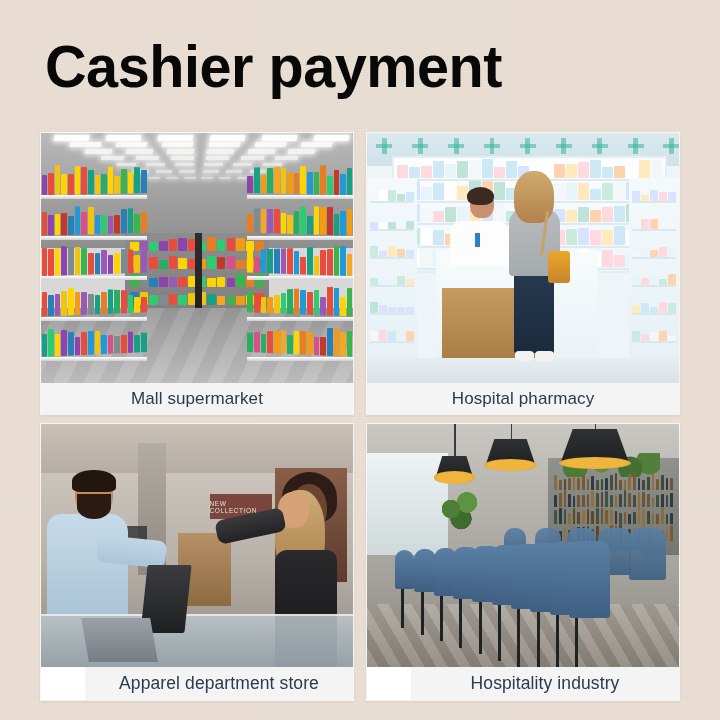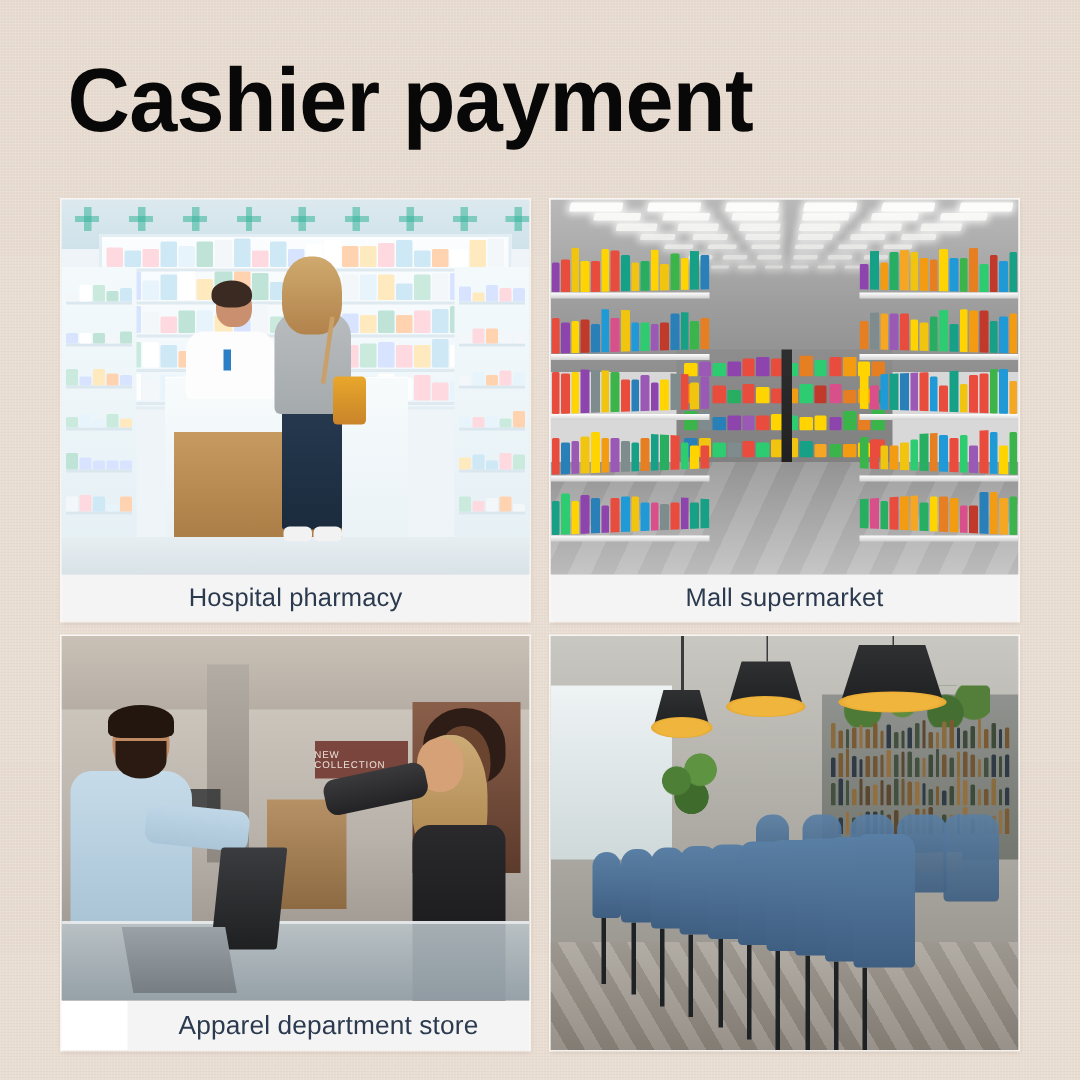--- a/index.html
+++ b/index.html
@@ -194,276 +194,20 @@
                radial-gradient(circle at 50% 72%, #3f6c2d 0 26%, transparent 27%);}
 </style>
 </head>
 <body>
 
 <div class="grain"></div>
 
 <div class="page-title">Cashier payment</div>
 
 <div class="grid">
-
-  <div class="card r1">
-    <div class="photo">
-      <div class="ph">
-        <div class="topband"></div>
-        <div class="backshelf">
-          <div class="brow">
-              <i style="background: rgb(255, 217, 224); height: 64.9861%;"></i>
-              <i style="background: rgb(207, 232, 246); height: 58.5768%;"></i>
-              <i style="background: rgb(255, 217, 224); height: 61.5656%;"></i>
-              <i style="background: rgb(207, 232, 246); height: 87.8414%;"></i>
-              <i style="background: rgb(232, 244, 251); height: 69.6265%;"></i>
-              <i style="background: rgb(191, 227, 214); height: 87.4765%;"></i>
-              <i style="background: rgb(243, 247, 250); height: 90.2801%;"></i>
-              <i style="background: rgb(207, 232, 246); height: 95.2596%;"></i>
-              <i style="background: rgb(255, 217, 224); height: 57.9707%;"></i>
-              <i style="background: rgb(207, 232, 246); height: 87.3021%;"></i>
-              <i style="background: rgb(216, 228, 255); height: 60.4761%;"></i>
-              <i style="background: rgb(255, 255, 255); height: 78.0482%;"></i>
-              <i style="background: rgb(255, 255, 255); height: 93.9074%;"></i>
-              <i style="background: rgb(255, 210, 176); height: 70.2758%;"></i>
-              <i style="background: rgb(255, 233, 191); height: 72.7091%;"></i>
-              <i style="background: rgb(255, 217, 224); height: 80.0961%;"></i>
-              <i style="background: rgb(207, 232, 246); height: 94.659%;"></i>
-              <i style="background: rgb(207, 232, 246); height: 56.9533%;"></i>
-              <i style="background: rgb(255, 210, 176); height: 60.8681%;"></i>
-              <i style="background: rgb(255, 255, 255); height: 58.6254%;"></i>
-              <i style="background: rgb(255, 233, 191); height: 90.7809%;"></i>
-              <i style="background: rgb(243, 247, 250); height: 96.2234%;"></i>
-            </div>
-          <div class="brow">
-              <i style="background: rgb(216, 228, 255); height: 67.1752%;"></i>
-              <i style="background: rgb(216, 228, 255); height: 99.1917%;"></i>
-              <i style="background: rgb(232, 244, 251); height: 66.162%;"></i>
-              <i style="background: rgb(207, 232, 246); height: 90.3083%;"></i>
-              <i style="background: rgb(255, 255, 255); height: 97.186%;"></i>
-              <i style="background: rgb(255, 233, 191); height: 75.684%;"></i>
-              <i style="background: rgb(191, 227, 214); height: 98.0247%;"></i>
-              <i style="background: rgb(255, 210, 176); height: 99.7635%;"></i>
-              <i style="background: rgb(191, 227, 214); height: 94.7894%;"></i>
-              <i style="background: rgb(207, 232, 246); height: 60.3245%;"></i>
-              <i style="background: rgb(243, 247, 250); height: 76.9244%;"></i>
-              <i style="background: rgb(243, 247, 250); height: 93.478%;"></i>
-              <i style="background: rgb(232, 244, 251); height: 82.2076%;"></i>
-              <i style="background: rgb(243, 247, 250); height: 88.6686%;"></i>
-              <i style="background: rgb(232, 244, 251); height: 86.75%;"></i>
-              <i style="background: rgb(255, 233, 191); height: 88.674%;"></i>
-              <i style="background: rgb(207, 232, 246); height: 59.9961%;"></i>
-              <i style="background: rgb(201, 234, 221); height: 89.6053%;"></i>
-              <i style="background: rgb(243, 247, 250); height: 94.7238%;"></i>
-              <i style="background: rgb(216, 228, 255); height: 95.907%;"></i>
-              <i style="background: rgb(207, 232, 246); height: 72.044%;"></i>
-              <i style="background: rgb(255, 255, 255); height: 70.3569%;"></i>
-            </div>
-          <div class="brow">
-              <i style="background: rgb(191, 227, 214); height: 76.4012%;"></i>
-              <i style="background: rgb(216, 228, 255); height: 94.066%;"></i>
-              <i style="background: rgb(243, 247, 250); height: 75.5733%;"></i>
-              <i style="background: rgb(255, 217, 224); height: 61.4788%;"></i>
-              <i style="background: rgb(191, 227, 214); height: 80.6713%;"></i>
-              <i style="background: rgb(232, 244, 251); height: 80.3731%;"></i>
-              <i style="background: rgb(255, 233, 191); height: 66.1397%;"></i>
-              <i style="background: rgb(216, 228, 255); height: 91.86%;"></i>
-              <i style="background: rgb(243, 247, 250); height: 99.7562%;"></i>
-              <i style="background: rgb(201, 234, 221); height: 60.3839%;"></i>
-              <i style="background: rgb(255, 210, 176); height: 97.6319%;"></i>
-              <i style="background: rgb(243, 247, 250); height: 58.7226%;"></i>
-              <i style="background: rgb(216, 228, 255); height: 59.2114%;"></i>
-              <i style="background: rgb(216, 228, 255); height: 67.9873%;"></i>
-              <i style="background: rgb(255, 233, 191); height: 62.2724%;"></i>
-              <i style="background: rgb(191, 227, 214); height: 77.6223%;"></i>
-              <i style="background: rgb(255, 210, 176); height: 62.9259%;"></i>
-              <i style="background: rgb(255, 217, 224); height: 80.4055%;"></i>
-              <i style="background: rgb(207, 232, 246); height: 85.6165%;"></i>
-              <i style="background: rgb(191, 227, 214); height: 97.4479%;"></i>
-              <i style="background: rgb(243, 247, 250); height: 83.1219%;"></i>
-              <i style="background: rgb(216, 228, 255); height: 98.1941%;"></i>
-            </div>
-          <div class="brow">
-              <i style="background: rgb(255, 210, 176); height: 96.5532%;"></i>
-              <i style="background: rgb(201, 234, 221); height: 85.4217%;"></i>
-              <i style="background: rgb(255, 255, 255); height: 85.3549%;"></i>
-              <i style="background: rgb(207, 232, 246); height: 75.2419%;"></i>
-              <i style="background: rgb(255, 210, 176); height: 57.3048%;"></i>
-              <i style="background: rgb(255, 233, 191); height: 62.0992%;"></i>
-              <i style="background: rgb(255, 233, 191); height: 93.5139%;"></i>
-              <i style="background: rgb(216, 228, 255); height: 58.7712%;"></i>
-              <i style="background: rgb(216, 228, 255); height: 88.4267%;"></i>
-              <i style="background: rgb(232, 244, 251); height: 76.3692%;"></i>
-              <i style="background: rgb(255, 210, 176); height: 59.821%;"></i>
-              <i style="background: rgb(216, 228, 255); height: 89.3376%;"></i>
-              <i style="background: rgb(255, 217, 224); height: 83.8079%;"></i>
-              <i style="background: rgb(255, 217, 224); height: 75.4541%;"></i>
-              <i style="background: rgb(201, 234, 221); height: 79.8318%;"></i>
-              <i style="background: rgb(216, 228, 255); height: 85.8299%;"></i>
-              <i style="background: rgb(255, 217, 224); height: 75.6705%;"></i>
-              <i style="background: rgb(255, 233, 191); height: 74.9093%;"></i>
-              <i style="background: rgb(207, 232, 246); height: 97.4352%;"></i>
-              <i style="background: rgb(255, 255, 255); height: 75.4703%;"></i>
-              <i style="background: rgb(232, 244, 251); height: 89.5702%;"></i>
-              <i style="background: rgb(255, 217, 224); height: 88.6238%;"></i>
-            </div>
-          <div class="brow">
-              <i style="background: rgb(201, 234, 221); height: 89.8534%;"></i>
-              <i style="background: rgb(255, 255, 255); height: 93.8144%;"></i>
-              <i style="background: rgb(243, 247, 250); height: 74.3958%;"></i>
-              <i style="background: rgb(232, 244, 251); height: 88.8198%;"></i>
-              <i style="background: rgb(191, 227, 214); height: 57.642%;"></i>
-              <i style="background: rgb(207, 232, 246); height: 69.7512%;"></i>
-              <i style="background: rgb(232, 244, 251); height: 87.3696%;"></i>
-              <i style="background: rgb(216, 228, 255); height: 86.0529%;"></i>
-              <i style="background: rgb(255, 217, 224); height: 89.6898%;"></i>
-              <i style="background: rgb(207, 232, 246); height: 55.5027%;"></i>
-              <i style="background: rgb(232, 244, 251); height: 59.0471%;"></i>
-              <i style="background: rgb(216, 228, 255); height: 59.2118%;"></i>
-              <i style="background: rgb(243, 247, 250); height: 98.2191%;"></i>
-              <i style="background: rgb(232, 244, 251); height: 81.6246%;"></i>
-              <i style="background: rgb(207, 232, 246); height: 83.3171%;"></i>
-              <i style="background: rgb(255, 255, 255); height: 95.5189%;"></i>
-              <i style="background: rgb(255, 255, 255); height: 78.7855%;"></i>
-              <i style="background: rgb(255, 217, 224); height: 87.0058%;"></i>
-              <i style="background: rgb(255, 217, 224); height: 62.402%;"></i>
-              <i style="background: rgb(232, 244, 251); height: 65.5297%;"></i>
-              <i style="background: rgb(255, 233, 191); height: 85.2778%;"></i>
-              <i style="background: rgb(207, 232, 246); height: 58.8684%;"></i>
-            </div>
-        </div>
-        <div class="sideshelf l">
-            <div class="srow">
-              <i style="background: rgb(243, 247, 250); height: 52.0636%;"></i>
-              <i style="background: rgb(255, 255, 255); height: 92.3701%;"></i>
-              <i style="background: rgb(201, 234, 221); height: 99.9091%;"></i>
-              <i style="background: rgb(191, 227, 214); height: 64.1868%;"></i>
-              <i style="background: rgb(207, 232, 246); height: 78.4131%;"></i>
-            </div>
-            <div class="srow">
-              <i style="background: rgb(216, 228, 255); height: 61.7237%;"></i>
-              <i style="background: rgb(255, 255, 255); height: 64.7359%;"></i>
-              <i style="background: rgb(191, 227, 214); height: 58.4375%;"></i>
-              <i style="background: rgb(243, 247, 250); height: 56.4086%;"></i>
-              <i style="background: rgb(191, 227, 214); height: 70.3777%;"></i>
-            </div>
-            <div class="srow">
-              <i style="background: rgb(201, 234, 221); height: 99.1101%;"></i>
-              <i style="background: rgb(216, 228, 255); height: 50.6306%;"></i>
-              <i style="background: rgb(255, 233, 191); height: 97.7786%;"></i>
-              <i style="background: rgb(255, 210, 176); height: 67.0975%;"></i>
-              <i style="background: rgb(216, 228, 255); height: 61.0562%;"></i>
-            </div>
-            <div class="srow">
-              <i style="background: rgb(201, 234, 221); height: 63.6055%;"></i>
-              <i style="background: rgb(232, 244, 251); height: 79.0664%;"></i>
-              <i style="background: rgb(232, 244, 251); height: 54.3523%;"></i>
-              <i style="background: rgb(201, 234, 221); height: 84.525%;"></i>
-              <i style="background: rgb(255, 233, 191); height: 51.6834%;"></i>
-            </div>
-            <div class="srow">
-              <i style="background: rgb(191, 227, 214); height: 97.1854%;"></i>
-              <i style="background: rgb(216, 228, 255); height: 77.2038%;"></i>
-              <i style="background: rgb(216, 228, 255); height: 51.6152%;"></i>
-              <i style="background: rgb(216, 228, 255); height: 56.2221%;"></i>
-              <i style="background: rgb(216, 228, 255); height: 58.3085%;"></i>
-            </div>
-            <div class="srow">
-              <i style="background: rgb(243, 247, 250); height: 95.5285%;"></i>
-              <i style="background: rgb(255, 217, 224); height: 98.1293%;"></i>
-              <i style="background: rgb(207, 232, 246); height: 94.5057%;"></i>
-              <i style="background: rgb(232, 244, 251); height: 50.09%;"></i>
-              <i style="background: rgb(255, 210, 176); height: 89.5735%;"></i>
-            </div>
-            <div class="srow">
-              <i style="background: rgb(216, 228, 255); height: 52.4623%;"></i>
-              <i style="background: rgb(207, 232, 246); height: 81.9663%;"></i>
-              <i style="background: rgb(255, 233, 191); height: 97.2214%;"></i>
-              <i style="background: rgb(191, 227, 214); height: 98.8447%;"></i>
-              <i style="background: rgb(191, 227, 214); height: 57.8241%;"></i>
-            </div>
-          </div>
-        <div class="sideshelf r">
-            <div class="srow">
-              <i style="background: rgb(216, 228, 255); height: 87.7396%;"></i>
-              <i style="background: rgb(255, 233, 191); height: 50.3198%;"></i>
-              <i style="background: rgb(216, 228, 255); height: 94.33%;"></i>
-              <i style="background: rgb(255, 217, 224); height: 77.7949%;"></i>
-              <i style="background: rgb(216, 228, 255); height: 73.5541%;"></i>
-            </div>
-            <div class="srow">
-              <i style="background: rgb(243, 247, 250); height: 58.1507%;"></i>
-              <i style="background: rgb(255, 217, 224); height: 84.0539%;"></i>
-              <i style="background: rgb(255, 210, 176); height: 85.2143%;"></i>
-              <i style="background: rgb(243, 247, 250); height: 65.9529%;"></i>
-              <i style="background: rgb(243, 247, 250); height: 73.1833%;"></i>
-            </div>
-            <div class="srow">
-              <i style="background: rgb(243, 247, 250); height: 51.9672%;"></i>
-              <i style="background: rgb(232, 244, 251); height: 84.4033%;"></i>
-              <i style="background: rgb(255, 210, 176); height: 61.8497%;"></i>
-              <i style="background: rgb(255, 217, 224); height: 90.4793%;"></i>
-              <i style="background: rgb(232, 244, 251); height: 80.1685%;"></i>
-            </div>
-            <div class="srow">
-              <i style="background: rgb(232, 244, 251); height: 66.7198%;"></i>
-              <i style="background: rgb(255, 217, 224); height: 67.4173%;"></i>
-              <i style="background: rgb(232, 244, 251); height: 69.9151%;"></i>
-              <i style="background: rgb(201, 234, 221); height: 54.4603%;"></i>
-              <i style="background: rgb(255, 210, 176); height: 99.4479%;"></i>
-            </div>
-            <div class="srow">
-              <i style="background: rgb(255, 233, 191); height: 70.3099%;"></i>
-              <i style="background: rgb(207, 232, 246); height: 91.7378%;"></i>
-              <i style="background: rgb(207, 232, 246); height: 53.2377%;"></i>
-              <i style="background: rgb(255, 217, 224); height: 98.0195%;"></i>
-              <i style="background: rgb(201, 234, 221); height: 95.219%;"></i>
-            </div>
-            <div class="srow">
-              <i style="background: rgb(201, 234, 221); height: 95.4535%;"></i>
-              <i style="background: rgb(255, 217, 224); height: 69.7106%;"></i>
-              <i style="background: rgb(243, 247, 250); height: 81.5706%;"></i>
-              <i style="background: rgb(255, 210, 176); height: 92.7619%;"></i>
-              <i style="background: rgb(243, 247, 250); height: 52.0499%;"></i>
-            </div>
-            <div class="srow">
-              <i style="background: rgb(255, 233, 191); height: 67.4593%;"></i>
-              <i style="background: rgb(255, 210, 176); height: 61.8296%;"></i>
-              <i style="background: rgb(243, 247, 250); height: 61.704%;"></i>
-              <i style="background: rgb(191, 227, 214); height: 69.5516%;"></i>
-              <i style="background: rgb(207, 232, 246); height: 69.3231%;"></i>
-            </div>
-          </div>
-        <div class="counter"></div>
-        <div class="counterwood"></div>
-        <div class="floor"></div>
-        <div class="pharm-coat"></div>
-        <div class="pharm-head"></div>
-        <div class="pharm-hair"></div>
-        <div class="pharm-badge"></div>
-        <div class="cust-legs"></div>
-        <div class="cust-body"></div>
-        <div class="cust-hair"></div>
-        <div class="strap"></div>
-        <div class="bag"></div>
-        <div class="cust-shoe" style="left:47.5%"></div>
-        <div class="cust-shoe" style="left:54%"></div>
-      <div class="cross" style="left: 3%; top: 2%;"></div>
-          <div class="cross" style="left: 14.5%; top: 2%;"></div>
-          <div class="cross" style="left: 26%; top: 2%;"></div>
-          <div class="cross" style="left: 37.5%; top: 2%;"></div>
-          <div class="cross" style="left: 49%; top: 2%;"></div>
-          <div class="cross" style="left: 60.5%; top: 2%;"></div>
-          <div class="cross" style="left: 72%; top: 2%;"></div>
-          <div class="cross" style="left: 83.5%; top: 2%;"></div>
-          <div class="cross" style="left: 95%; top: 2%;"></div>
-        </div>
-    </div>
-    <div class="caption">Hospital pharmacy</div>
-  </div>
 
   <div class="card r1">
     <div class="photo">
       <div class="sm">
         <div class="ceiling">
             <div class="lamp" style="left: 4.16667%; width: 11.1111%; top: 2%; height: 5.2%; opacity: 1;"></div>
             <div class="lamp" style="left: 20.8333%; width: 11.1111%; top: 2%; height: 5.2%; opacity: 1;"></div>
             <div class="lamp" style="left: 37.5%; width: 11.1111%; top: 2%; height: 5.2%; opacity: 1;"></div>
             <div class="lamp" style="left: 54.1667%; width: 11.1111%; top: 2%; height: 5.2%; opacity: 1;"></div>
             <div class="lamp" style="left: 70.8333%; width: 11.1111%; top: 2%; height: 5.2%; opacity: 1;"></div>
@@ -779,20 +523,276 @@
               <i style="background: rgb(41, 128, 185); height: 93.5681%; align-self: flex-end;"></i>
               <i style="background: rgb(243, 156, 18); height: 93.0622%; align-self: flex-end;"></i>
               <i style="background: rgb(245, 166, 35); height: 80.3196%; align-self: flex-end;"></i>
               <i style="background: rgb(59, 181, 74); height: 85.3651%; align-self: flex-end;"></i>
             </div>
             <div class="plank" style="top: 89%;"></div>
           </div>
       </div>
     </div>
     <div class="caption">Mall supermarket</div>
+  </div>
+
+  <div class="card r1">
+    <div class="photo">
+      <div class="ph">
+        <div class="topband"></div>
+        <div class="backshelf">
+          <div class="brow">
+              <i style="background: rgb(255, 217, 224); height: 64.9861%;"></i>
+              <i style="background: rgb(207, 232, 246); height: 58.5768%;"></i>
+              <i style="background: rgb(255, 217, 224); height: 61.5656%;"></i>
+              <i style="background: rgb(207, 232, 246); height: 87.8414%;"></i>
+              <i style="background: rgb(232, 244, 251); height: 69.6265%;"></i>
+              <i style="background: rgb(191, 227, 214); height: 87.4765%;"></i>
+              <i style="background: rgb(243, 247, 250); height: 90.2801%;"></i>
+              <i style="background: rgb(207, 232, 246); height: 95.2596%;"></i>
+              <i style="background: rgb(255, 217, 224); height: 57.9707%;"></i>
+              <i style="background: rgb(207, 232, 246); height: 87.3021%;"></i>
+              <i style="background: rgb(216, 228, 255); height: 60.4761%;"></i>
+              <i style="background: rgb(255, 255, 255); height: 78.0482%;"></i>
+              <i style="background: rgb(255, 255, 255); height: 93.9074%;"></i>
+              <i style="background: rgb(255, 210, 176); height: 70.2758%;"></i>
+              <i style="background: rgb(255, 233, 191); height: 72.7091%;"></i>
+              <i style="background: rgb(255, 217, 224); height: 80.0961%;"></i>
+              <i style="background: rgb(207, 232, 246); height: 94.659%;"></i>
+              <i style="background: rgb(207, 232, 246); height: 56.9533%;"></i>
+              <i style="background: rgb(255, 210, 176); height: 60.8681%;"></i>
+              <i style="background: rgb(255, 255, 255); height: 58.6254%;"></i>
+              <i style="background: rgb(255, 233, 191); height: 90.7809%;"></i>
+              <i style="background: rgb(243, 247, 250); height: 96.2234%;"></i>
+            </div>
+          <div class="brow">
+              <i style="background: rgb(216, 228, 255); height: 67.1752%;"></i>
+              <i style="background: rgb(216, 228, 255); height: 99.1917%;"></i>
+              <i style="background: rgb(232, 244, 251); height: 66.162%;"></i>
+              <i style="background: rgb(207, 232, 246); height: 90.3083%;"></i>
+              <i style="background: rgb(255, 255, 255); height: 97.186%;"></i>
+              <i style="background: rgb(255, 233, 191); height: 75.684%;"></i>
+              <i style="background: rgb(191, 227, 214); height: 98.0247%;"></i>
+              <i style="background: rgb(255, 210, 176); height: 99.7635%;"></i>
+              <i style="background: rgb(191, 227, 214); height: 94.7894%;"></i>
+              <i style="background: rgb(207, 232, 246); height: 60.3245%;"></i>
+              <i style="background: rgb(243, 247, 250); height: 76.9244%;"></i>
+              <i style="background: rgb(243, 247, 250); height: 93.478%;"></i>
+              <i style="background: rgb(232, 244, 251); height: 82.2076%;"></i>
+              <i style="background: rgb(243, 247, 250); height: 88.6686%;"></i>
+              <i style="background: rgb(232, 244, 251); height: 86.75%;"></i>
+              <i style="background: rgb(255, 233, 191); height: 88.674%;"></i>
+              <i style="background: rgb(207, 232, 246); height: 59.9961%;"></i>
+              <i style="background: rgb(201, 234, 221); height: 89.6053%;"></i>
+              <i style="background: rgb(243, 247, 250); height: 94.7238%;"></i>
+              <i style="background: rgb(216, 228, 255); height: 95.907%;"></i>
+              <i style="background: rgb(207, 232, 246); height: 72.044%;"></i>
+              <i style="background: rgb(255, 255, 255); height: 70.3569%;"></i>
+            </div>
+          <div class="brow">
+              <i style="background: rgb(191, 227, 214); height: 76.4012%;"></i>
+              <i style="background: rgb(216, 228, 255); height: 94.066%;"></i>
+              <i style="background: rgb(243, 247, 250); height: 75.5733%;"></i>
+              <i style="background: rgb(255, 217, 224); height: 61.4788%;"></i>
+              <i style="background: rgb(191, 227, 214); height: 80.6713%;"></i>
+              <i style="background: rgb(232, 244, 251); height: 80.3731%;"></i>
+              <i style="background: rgb(255, 233, 191); height: 66.1397%;"></i>
+              <i style="background: rgb(216, 228, 255); height: 91.86%;"></i>
+              <i style="background: rgb(243, 247, 250); height: 99.7562%;"></i>
+              <i style="background: rgb(201, 234, 221); height: 60.3839%;"></i>
+              <i style="background: rgb(255, 210, 176); height: 97.6319%;"></i>
+              <i style="background: rgb(243, 247, 250); height: 58.7226%;"></i>
+              <i style="background: rgb(216, 228, 255); height: 59.2114%;"></i>
+              <i style="background: rgb(216, 228, 255); height: 67.9873%;"></i>
+              <i style="background: rgb(255, 233, 191); height: 62.2724%;"></i>
+              <i style="background: rgb(191, 227, 214); height: 77.6223%;"></i>
+              <i style="background: rgb(255, 210, 176); height: 62.9259%;"></i>
+              <i style="background: rgb(255, 217, 224); height: 80.4055%;"></i>
+              <i style="background: rgb(207, 232, 246); height: 85.6165%;"></i>
+              <i style="background: rgb(191, 227, 214); height: 97.4479%;"></i>
+              <i style="background: rgb(243, 247, 250); height: 83.1219%;"></i>
+              <i style="background: rgb(216, 228, 255); height: 98.1941%;"></i>
+            </div>
+          <div class="brow">
+              <i style="background: rgb(255, 210, 176); height: 96.5532%;"></i>
+              <i style="background: rgb(201, 234, 221); height: 85.4217%;"></i>
+              <i style="background: rgb(255, 255, 255); height: 85.3549%;"></i>
+              <i style="background: rgb(207, 232, 246); height: 75.2419%;"></i>
+              <i style="background: rgb(255, 210, 176); height: 57.3048%;"></i>
+              <i style="background: rgb(255, 233, 191); height: 62.0992%;"></i>
+              <i style="background: rgb(255, 233, 191); height: 93.5139%;"></i>
+              <i style="background: rgb(216, 228, 255); height: 58.7712%;"></i>
+              <i style="background: rgb(216, 228, 255); height: 88.4267%;"></i>
+              <i style="background: rgb(232, 244, 251); height: 76.3692%;"></i>
+              <i style="background: rgb(255, 210, 176); height: 59.821%;"></i>
+              <i style="background: rgb(216, 228, 255); height: 89.3376%;"></i>
+              <i style="background: rgb(255, 217, 224); height: 83.8079%;"></i>
+              <i style="background: rgb(255, 217, 224); height: 75.4541%;"></i>
+              <i style="background: rgb(201, 234, 221); height: 79.8318%;"></i>
+              <i style="background: rgb(216, 228, 255); height: 85.8299%;"></i>
+              <i style="background: rgb(255, 217, 224); height: 75.6705%;"></i>
+              <i style="background: rgb(255, 233, 191); height: 74.9093%;"></i>
+              <i style="background: rgb(207, 232, 246); height: 97.4352%;"></i>
+              <i style="background: rgb(255, 255, 255); height: 75.4703%;"></i>
+              <i style="background: rgb(232, 244, 251); height: 89.5702%;"></i>
+              <i style="background: rgb(255, 217, 224); height: 88.6238%;"></i>
+            </div>
+          <div class="brow">
+              <i style="background: rgb(201, 234, 221); height: 89.8534%;"></i>
+              <i style="background: rgb(255, 255, 255); height: 93.8144%;"></i>
+              <i style="background: rgb(243, 247, 250); height: 74.3958%;"></i>
+              <i style="background: rgb(232, 244, 251); height: 88.8198%;"></i>
+              <i style="background: rgb(191, 227, 214); height: 57.642%;"></i>
+              <i style="background: rgb(207, 232, 246); height: 69.7512%;"></i>
+              <i style="background: rgb(232, 244, 251); height: 87.3696%;"></i>
+              <i style="background: rgb(216, 228, 255); height: 86.0529%;"></i>
+              <i style="background: rgb(255, 217, 224); height: 89.6898%;"></i>
+              <i style="background: rgb(207, 232, 246); height: 55.5027%;"></i>
+              <i style="background: rgb(232, 244, 251); height: 59.0471%;"></i>
+              <i style="background: rgb(216, 228, 255); height: 59.2118%;"></i>
+              <i style="background: rgb(243, 247, 250); height: 98.2191%;"></i>
+              <i style="background: rgb(232, 244, 251); height: 81.6246%;"></i>
+              <i style="background: rgb(207, 232, 246); height: 83.3171%;"></i>
+              <i style="background: rgb(255, 255, 255); height: 95.5189%;"></i>
+              <i style="background: rgb(255, 255, 255); height: 78.7855%;"></i>
+              <i style="background: rgb(255, 217, 224); height: 87.0058%;"></i>
+              <i style="background: rgb(255, 217, 224); height: 62.402%;"></i>
+              <i style="background: rgb(232, 244, 251); height: 65.5297%;"></i>
+              <i style="background: rgb(255, 233, 191); height: 85.2778%;"></i>
+              <i style="background: rgb(207, 232, 246); height: 58.8684%;"></i>
+            </div>
+        </div>
+        <div class="sideshelf l">
+            <div class="srow">
+              <i style="background: rgb(243, 247, 250); height: 52.0636%;"></i>
+              <i style="background: rgb(255, 255, 255); height: 92.3701%;"></i>
+              <i style="background: rgb(201, 234, 221); height: 99.9091%;"></i>
+              <i style="background: rgb(191, 227, 214); height: 64.1868%;"></i>
+              <i style="background: rgb(207, 232, 246); height: 78.4131%;"></i>
+            </div>
+            <div class="srow">
+              <i style="background: rgb(216, 228, 255); height: 61.7237%;"></i>
+              <i style="background: rgb(255, 255, 255); height: 64.7359%;"></i>
+              <i style="background: rgb(191, 227, 214); height: 58.4375%;"></i>
+              <i style="background: rgb(243, 247, 250); height: 56.4086%;"></i>
+              <i style="background: rgb(191, 227, 214); height: 70.3777%;"></i>
+            </div>
+            <div class="srow">
+              <i style="background: rgb(201, 234, 221); height: 99.1101%;"></i>
+              <i style="background: rgb(216, 228, 255); height: 50.6306%;"></i>
+              <i style="background: rgb(255, 233, 191); height: 97.7786%;"></i>
+              <i style="background: rgb(255, 210, 176); height: 67.0975%;"></i>
+              <i style="background: rgb(216, 228, 255); height: 61.0562%;"></i>
+            </div>
+            <div class="srow">
+              <i style="background: rgb(201, 234, 221); height: 63.6055%;"></i>
+              <i style="background: rgb(232, 244, 251); height: 79.0664%;"></i>
+              <i style="background: rgb(232, 244, 251); height: 54.3523%;"></i>
+              <i style="background: rgb(201, 234, 221); height: 84.525%;"></i>
+              <i style="background: rgb(255, 233, 191); height: 51.6834%;"></i>
+            </div>
+            <div class="srow">
+              <i style="background: rgb(191, 227, 214); height: 97.1854%;"></i>
+              <i style="background: rgb(216, 228, 255); height: 77.2038%;"></i>
+              <i style="background: rgb(216, 228, 255); height: 51.6152%;"></i>
+              <i style="background: rgb(216, 228, 255); height: 56.2221%;"></i>
+              <i style="background: rgb(216, 228, 255); height: 58.3085%;"></i>
+            </div>
+            <div class="srow">
+              <i style="background: rgb(243, 247, 250); height: 95.5285%;"></i>
+              <i style="background: rgb(255, 217, 224); height: 98.1293%;"></i>
+              <i style="background: rgb(207, 232, 246); height: 94.5057%;"></i>
+              <i style="background: rgb(232, 244, 251); height: 50.09%;"></i>
+              <i style="background: rgb(255, 210, 176); height: 89.5735%;"></i>
+            </div>
+            <div class="srow">
+              <i style="background: rgb(216, 228, 255); height: 52.4623%;"></i>
+              <i style="background: rgb(207, 232, 246); height: 81.9663%;"></i>
+              <i style="background: rgb(255, 233, 191); height: 97.2214%;"></i>
+              <i style="background: rgb(191, 227, 214); height: 98.8447%;"></i>
+              <i style="background: rgb(191, 227, 214); height: 57.8241%;"></i>
+            </div>
+          </div>
+        <div class="sideshelf r">
+            <div class="srow">
+              <i style="background: rgb(216, 228, 255); height: 87.7396%;"></i>
+              <i style="background: rgb(255, 233, 191); height: 50.3198%;"></i>
+              <i style="background: rgb(216, 228, 255); height: 94.33%;"></i>
+              <i style="background: rgb(255, 217, 224); height: 77.7949%;"></i>
+              <i style="background: rgb(216, 228, 255); height: 73.5541%;"></i>
+            </div>
+            <div class="srow">
+              <i style="background: rgb(243, 247, 250); height: 58.1507%;"></i>
+              <i style="background: rgb(255, 217, 224); height: 84.0539%;"></i>
+              <i style="background: rgb(255, 210, 176); height: 85.2143%;"></i>
+              <i style="background: rgb(243, 247, 250); height: 65.9529%;"></i>
+              <i style="background: rgb(243, 247, 250); height: 73.1833%;"></i>
+            </div>
+            <div class="srow">
+              <i style="background: rgb(243, 247, 250); height: 51.9672%;"></i>
+              <i style="background: rgb(232, 244, 251); height: 84.4033%;"></i>
+              <i style="background: rgb(255, 210, 176); height: 61.8497%;"></i>
+              <i style="background: rgb(255, 217, 224); height: 90.4793%;"></i>
+              <i style="background: rgb(232, 244, 251); height: 80.1685%;"></i>
+            </div>
+            <div class="srow">
+              <i style="background: rgb(232, 244, 251); height: 66.7198%;"></i>
+              <i style="background: rgb(255, 217, 224); height: 67.4173%;"></i>
+              <i style="background: rgb(232, 244, 251); height: 69.9151%;"></i>
+              <i style="background: rgb(201, 234, 221); height: 54.4603%;"></i>
+              <i style="background: rgb(255, 210, 176); height: 99.4479%;"></i>
+            </div>
+            <div class="srow">
+              <i style="background: rgb(255, 233, 191); height: 70.3099%;"></i>
+              <i style="background: rgb(207, 232, 246); height: 91.7378%;"></i>
+              <i style="background: rgb(207, 232, 246); height: 53.2377%;"></i>
+              <i style="background: rgb(255, 217, 224); height: 98.0195%;"></i>
+              <i style="background: rgb(201, 234, 221); height: 95.219%;"></i>
+            </div>
+            <div class="srow">
+              <i style="background: rgb(201, 234, 221); height: 95.4535%;"></i>
+              <i style="background: rgb(255, 217, 224); height: 69.7106%;"></i>
+              <i style="background: rgb(243, 247, 250); height: 81.5706%;"></i>
+              <i style="background: rgb(255, 210, 176); height: 92.7619%;"></i>
+              <i style="background: rgb(243, 247, 250); height: 52.0499%;"></i>
+            </div>
+            <div class="srow">
+              <i style="background: rgb(255, 233, 191); height: 67.4593%;"></i>
+              <i style="background: rgb(255, 210, 176); height: 61.8296%;"></i>
+              <i style="background: rgb(243, 247, 250); height: 61.704%;"></i>
+              <i style="background: rgb(191, 227, 214); height: 69.5516%;"></i>
+              <i style="background: rgb(207, 232, 246); height: 69.3231%;"></i>
+            </div>
+          </div>
+        <div class="counter"></div>
+        <div class="counterwood"></div>
+        <div class="floor"></div>
+        <div class="pharm-coat"></div>
+        <div class="pharm-head"></div>
+        <div class="pharm-hair"></div>
+        <div class="pharm-badge"></div>
+        <div class="cust-legs"></div>
+        <div class="cust-body"></div>
+        <div class="cust-hair"></div>
+        <div class="strap"></div>
+        <div class="bag"></div>
+        <div class="cust-shoe" style="left:47.5%"></div>
+        <div class="cust-shoe" style="left:54%"></div>
+      <div class="cross" style="left: 3%; top: 2%;"></div>
+          <div class="cross" style="left: 14.5%; top: 2%;"></div>
+          <div class="cross" style="left: 26%; top: 2%;"></div>
+          <div class="cross" style="left: 37.5%; top: 2%;"></div>
+          <div class="cross" style="left: 49%; top: 2%;"></div>
+          <div class="cross" style="left: 60.5%; top: 2%;"></div>
+          <div class="cross" style="left: 72%; top: 2%;"></div>
+          <div class="cross" style="left: 83.5%; top: 2%;"></div>
+          <div class="cross" style="left: 95%; top: 2%;"></div>
+        </div>
+    </div>
+    <div class="caption">Hospital pharmacy</div>
   </div>
 
   <div class="card r2">
     <div class="photo">
       <div class="ap">
         <div class="bgwall"></div>
         <div class="ceil"></div>
         <div class="column"></div>
         <div class="poster">
           <div class="hair"></div>
@@ -971,15 +971,16 @@
           <div class="chairleg" style="left: 60.6%; top: 78.6667%; height: 26.6667%; z-index: 17;"></div>
           <div class="chair" style="left: 64.8%; top: 48%; width: 13%; height: 32%; z-index: 19;"></div>
           <div class="chairleg" style="left: 66.8%; top: 80%; height: 28%; z-index: 18;"></div>
           <div class="chair" style="left: 44%; top: 43%; width: 7%; height: 13%; opacity: 0.92; z-index: 5;"></div>
           <div class="chair" style="left: 54%; top: 43%; width: 8.2%; height: 15%; opacity: 0.92; z-index: 5;"></div>
           <div class="chair" style="left: 64%; top: 43%; width: 9.4%; height: 17%; opacity: 0.92; z-index: 5;"></div>
           <div class="chair" style="left: 74%; top: 43%; width: 10.6%; height: 19%; opacity: 0.92; z-index: 5;"></div>
           <div class="chair" style="left: 84%; top: 43%; width: 11.8%; height: 21%; opacity: 0.92; z-index: 5;"></div>
         </div>
     </div>
+    <div class="caption">Hospitality industry</div>
   </div>
 
 </div>
 
 </body></html>

